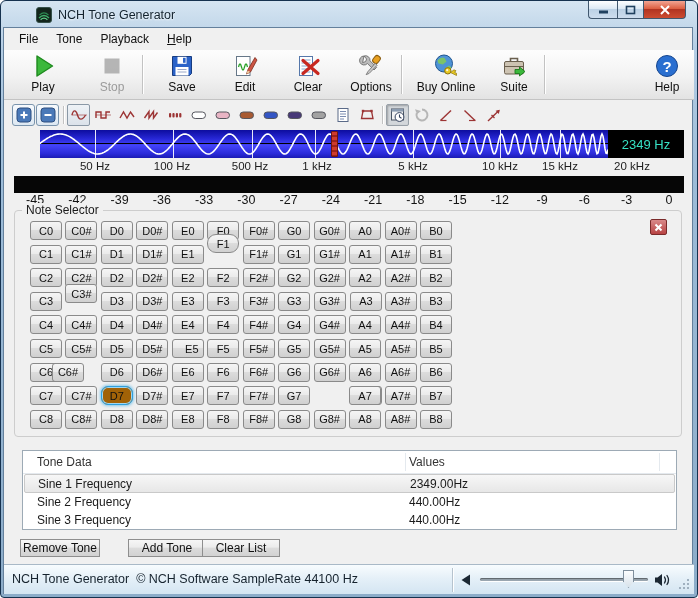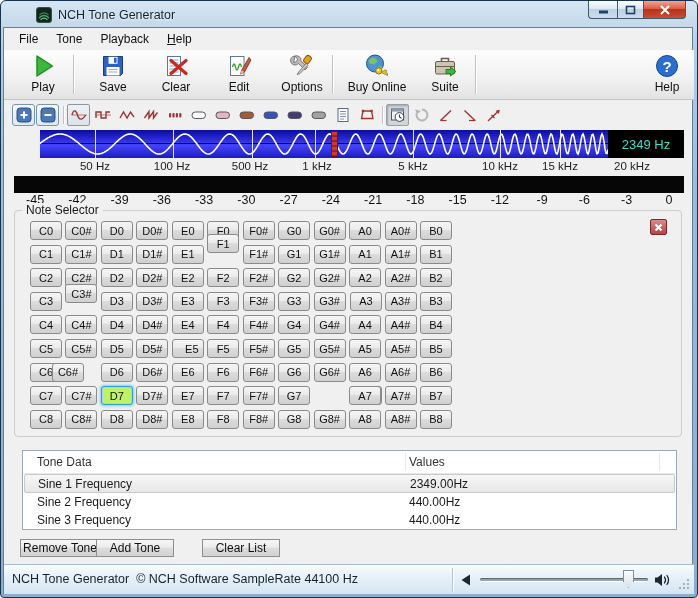--- a/index.html
+++ b/index.html
@@ -63,22 +63,22 @@
   .group{position:absolute;left:14px;top:210px;width:668px;height:227px;border:1px solid #cdcdcd;
          border-radius:4px;box-sizing:border-box;z-index:3;}
   .group-title{position:absolute;left:22px;top:203px;background:#f0f0f0;padding:0 4px;font-size:12px;color:#1a1a1a;z-index:4;}
   .ns-close{position:absolute;left:650px;top:219px;width:17px;height:16px;z-index:4;
          border:1px solid #7a2a2a;border-radius:2px;box-sizing:border-box;
          background:linear-gradient(#d98a8a,#b84343);display:flex;align-items:center;justify-content:center;}
   .note-btn{position:absolute;width:32px;height:19px;box-sizing:border-box;z-index:4;
          border:1px solid #8a8a8a;border-radius:3px;font-size:11px;color:#111;
          display:flex;align-items:center;justify-content:center;
          background:linear-gradient(180deg,#f5f5f5 0%,#ebebeb 45%,#dcdcdc 50%,#d0d0d0 100%);}
-  .note-btn.selected{border-color:#2f9fdc;background:#bef264;
-         box-shadow:0 0 0 1px #9fd6f0 inset,0 0 3px 1px #86c8ea;}
+  .note-btn.selected{border-color:#2f9fdc;background:#a16207;
+         box-shadow:0 0 0 1px #9fd6f0 inset,0 0 3px 1px #86c8ea;border-radius:7px;}
   
   .table{position:absolute;left:22px;top:450px;width:655px;height:80px;background:#fff;
          border:1px solid #9daab5;box-sizing:border-box;z-index:3;}
   .thead{position:relative;height:22px;border-bottom:1px solid #e4e9ee;font-size:12px;color:#333;}
   .th-name{position:absolute;left:14px;top:4px;}
   .th-val{position:absolute;left:386px;top:4px;}
   .th-div{position:absolute;left:382px;top:2px;width:1px;height:18px;background:#e4e9ee;}
   .th-div2{position:absolute;left:636px;top:2px;width:1px;height:18px;background:#e4e9ee;}
   .trow{position:relative;height:18px;font-size:12px;color:#1a1a1a;margin:0 1px;}
   .trow.selected{background:linear-gradient(#f7f7f7,#e7e7e7);border:1px solid #c9c9c9;border-radius:2px;
@@ -149,53 +149,61 @@
 
 <div class="toolbar">
     <div class="tbtn" style="margin-left: 12px;">
       <span class="ticon">
         <svg width="26" height="26" viewBox="0 0 26 26">
           <path d="M7 3 L22.5 13 L7 23 Z" fill="#3cb83c" stroke="#1e8a1e" stroke-width="1.4" stroke-linejoin="round"></path>
         </svg>
       </span>
       <span class="tlabel">Play</span>
     </div>
+    <div class="tbtn disabled" style="margin-left: 15px;">
+      <span class="ticon" style="filter: grayscale(1) opacity(0.85);">
+        <svg width="26" height="26" viewBox="0 0 26 26">
+          <rect x="5.5" y="5.5" width="15" height="15" fill="#a9a9a9"></rect>
+        </svg>
+      </span>
+      <span class="tlabel">Stop</span>
+    </div>
     <div class="tsep"></div>
     <div class="tbtn" style="margin-left: 9px;">
       <span class="ticon">
         <svg width="26" height="26" viewBox="0 0 26 26">
           <path d="M3.5 3.5 h19 v17 l-2 2 h-17 z" fill="#2a62c8" stroke="#173c80"></path>
           <rect x="8.5" y="3.8" width="9" height="7" fill="#fff"></rect>
           <rect x="14" y="4.8" width="2.6" height="5" fill="#2a62c8"></rect>
           <rect x="6.5" y="14" width="13" height="8.5" fill="#fff"></rect>
           <path d="M8.5 16.5 h9 M8.5 19 h9" stroke="#9aa8c8" stroke-width="1"></path>
         </svg>
       </span>
       <span class="tlabel">Save</span>
     </div>
     <div class="tbtn" style="margin-left: 9px;">
       <span class="ticon">
         <svg width="26" height="26" viewBox="0 0 26 26">
-          <rect x="4.5" y="3.5" width="13" height="19" fill="#fff" stroke="#5577aa"></rect>
-          <path d="M6.5 7 h9 M6.5 10 h9 M6.5 13 h9 M6.5 16 h9 M6.5 19 h9" stroke="#88a6cc" stroke-width="1"></path>
-          <path d="M8 7.5 L23 20.5 M23 7.5 L8 20.5" stroke="#c82820" stroke-width="3.2" stroke-linecap="round"></path>
-        </svg>
-      </span>
-      <span class="tlabel">Clear</span>
-    </div>
-    <div class="tbtn" style="margin-left: 9px;">
-      <span class="ticon">
-        <svg width="26" height="26" viewBox="0 0 26 26">
           <rect x="4.5" y="3.5" width="13.5" height="19" fill="#fff" stroke="#667788"></rect>
           <path d="M6.5 14 q1.5 -6 3 0 t3 0 t3 0" fill="none" stroke="#2aa22a" stroke-width="1.3"></path>
           <path d="M23 4.5 L16 16.5 l-1.5 4.5 l4 -2 L25 7 Z" fill="#cc5544" stroke="#7a2a1a" stroke-width="0.8"></path>
           <path d="M14.5 21 l1.2 -3.5 2.6 1.6 z" fill="#f0d0a0"></path>
         </svg>
       </span>
       <span class="tlabel">Edit</span>
+    </div>
+    <div class="tbtn" style="margin-left: 9px;">
+      <span class="ticon">
+        <svg width="26" height="26" viewBox="0 0 26 26">
+          <rect x="4.5" y="3.5" width="13" height="19" fill="#fff" stroke="#5577aa"></rect>
+          <path d="M6.5 7 h9 M6.5 10 h9 M6.5 13 h9 M6.5 16 h9 M6.5 19 h9" stroke="#88a6cc" stroke-width="1"></path>
+          <path d="M8 7.5 L23 20.5 M23 7.5 L8 20.5" stroke="#c82820" stroke-width="3.2" stroke-linecap="round"></path>
+        </svg>
+      </span>
+      <span class="tlabel">Clear</span>
     </div>
     <div class="tbtn" style="margin-left: 9px;">
       <span class="ticon">
         <svg width="26" height="26" viewBox="0 0 26 26">
           <path d="M6 3 a4.5 4.5 0 1 0 3.4 7.5 L16 17 l2.6 -2.6 L12 7.8 A4.5 4.5 0 0 0 6 3 l2.6 3 -1 2.6 -3 1 z" fill="#bcbcbc" stroke="#6e6e6e" stroke-width="0.9"></path>
           <rect x="15.5" y="2.5" width="6" height="8" rx="2.5" transform="rotate(40 18.5 6.5)" fill="#e8a020" stroke="#8a5c10"></rect>
           <path d="M17 10 L10 19 l-1.5 3 3 -1.5 L19 12 Z" transform="rotate(3 14 15)" fill="#c8c8c8" stroke="#6e6e6e" stroke-width="0.8"></path>
         </svg>
       </span>
       <span class="tlabel">Options</span>
@@ -469,21 +477,21 @@
     <div class="note-btn" style="left: 278.15px; top: 221px;">G0</div>
     <div class="note-btn" style="left: 313.6px; top: 221px;">G0#</div>
     <div class="note-btn" style="left: 349.05px; top: 221px;">A0</div>
     <div class="note-btn" style="left: 384.5px; top: 221px;">A0#</div>
     <div class="note-btn" style="left: 419.95px; top: 221px;">B0</div>
     <div class="note-btn" style="left: 30px; top: 244.6px;">C1</div>
     <div class="note-btn" style="left: 65.45px; top: 244.6px;">C1#</div>
     <div class="note-btn" style="left: 100.9px; top: 244.6px;">D1</div>
     <div class="note-btn" style="left: 136.35px; top: 244.6px;">D1#</div>
     <div class="note-btn" style="left: 171.8px; top: 244.6px;">E1</div>
-    <div class="note-btn" style="left: 207.25px; top: 234px;">F1</div>
+    <div class="note-btn" style="left: 207.25px; top: 234px; border-radius: 9px;">F1</div>
     <div class="note-btn" style="left: 242.7px; top: 244.6px;">F1#</div>
     <div class="note-btn" style="left: 278.15px; top: 244.6px;">G1</div>
     <div class="note-btn" style="left: 313.6px; top: 244.6px;">G1#</div>
     <div class="note-btn" style="left: 349.05px; top: 244.6px;">A1</div>
     <div class="note-btn" style="left: 384.5px; top: 244.6px;">A1#</div>
     <div class="note-btn" style="left: 419.95px; top: 244.6px;">B1</div>
     <div class="note-btn" style="left: 30px; top: 268.2px;">C2</div>
     <div class="note-btn" style="left: 65.45px; top: 268.2px;">C2#</div>
     <div class="note-btn" style="left: 100.9px; top: 268.2px;">D2</div>
     <div class="note-btn" style="left: 136.35px; top: 268.2px;">D2#</div>
@@ -586,21 +594,21 @@
         <span class="td-val">440.00Hz</span>
       </div>
       <div class="trow">
         <span class="td-name">Sine 3 Frequency</span>
         <span class="td-val">440.00Hz</span>
       </div>
     </div>
 </div>
 
 <div class="abtn" style="left:20px;width:80px">Remove Tone</div>
-<div class="abtn" style="left:96px;width:78px">Add Tone</div>
+<div class="abtn" style="left:128px;width:78px">Add Tone</div>
 <div class="abtn" style="left:202px;width:78px">Clear List</div>
 
 <div class="status">
   <span class="status-text">NCH Tone Generator  © NCH Software SampleRate 44100 Hz</span>
   <div class="status-sep"></div>
   <span class="icon-abs" style="left:456px;top:9px">
     <svg width="11" height="12" viewBox="0 0 11 12">
         <path d="M10 0.5 L1.5 6 L10 11.5 Z" fill="#1c2833"></path>
       </svg>
   </span>

